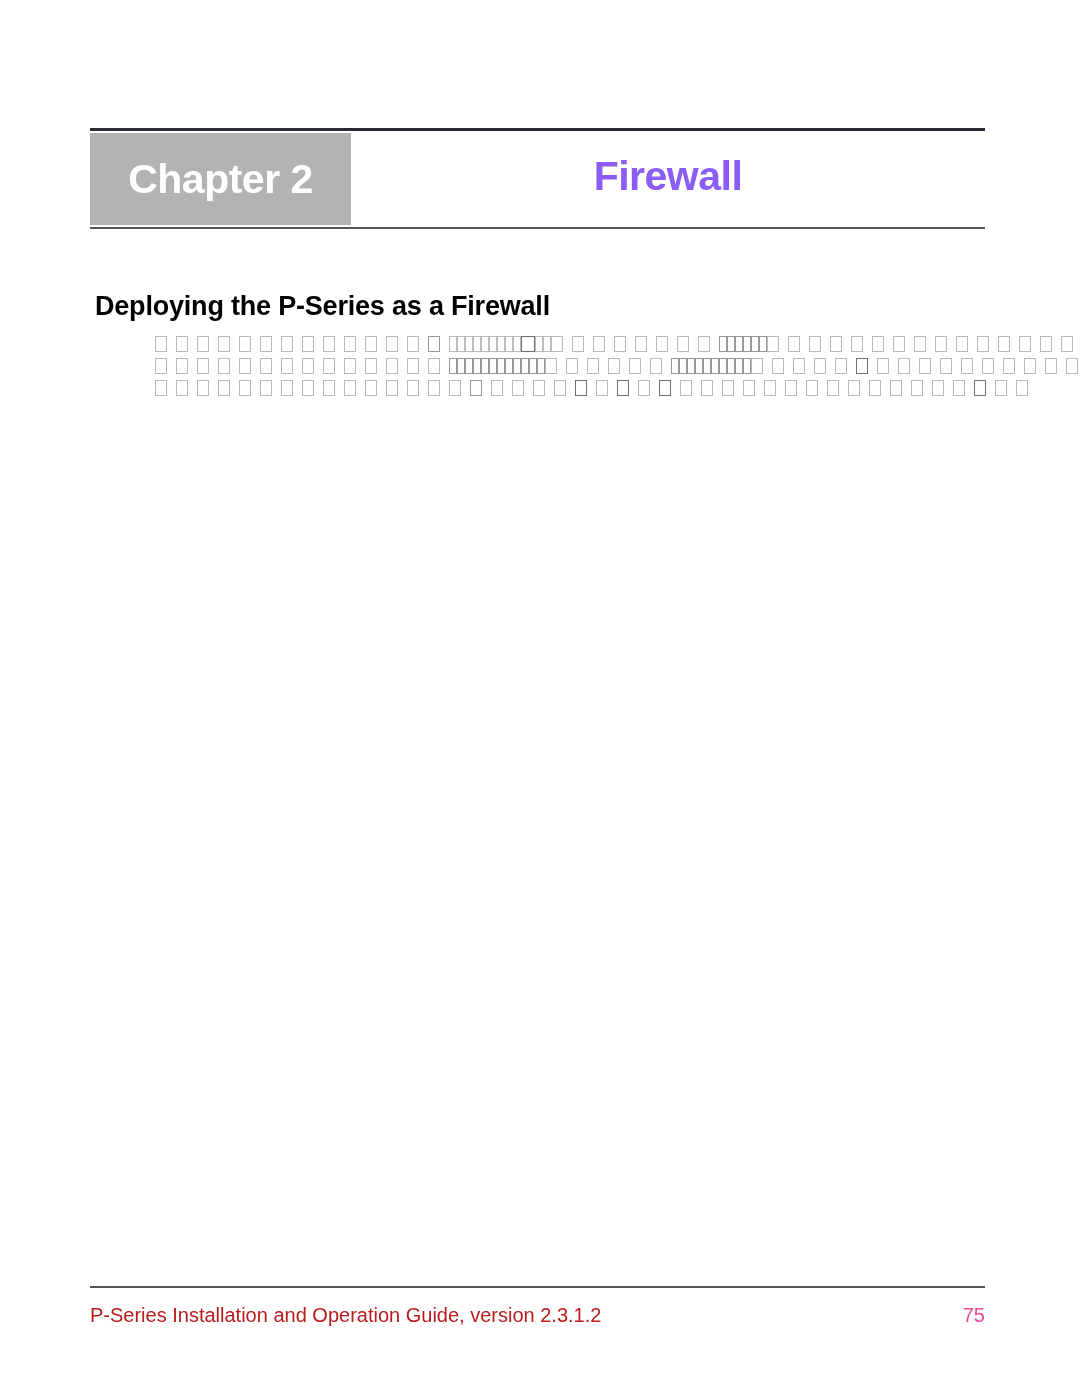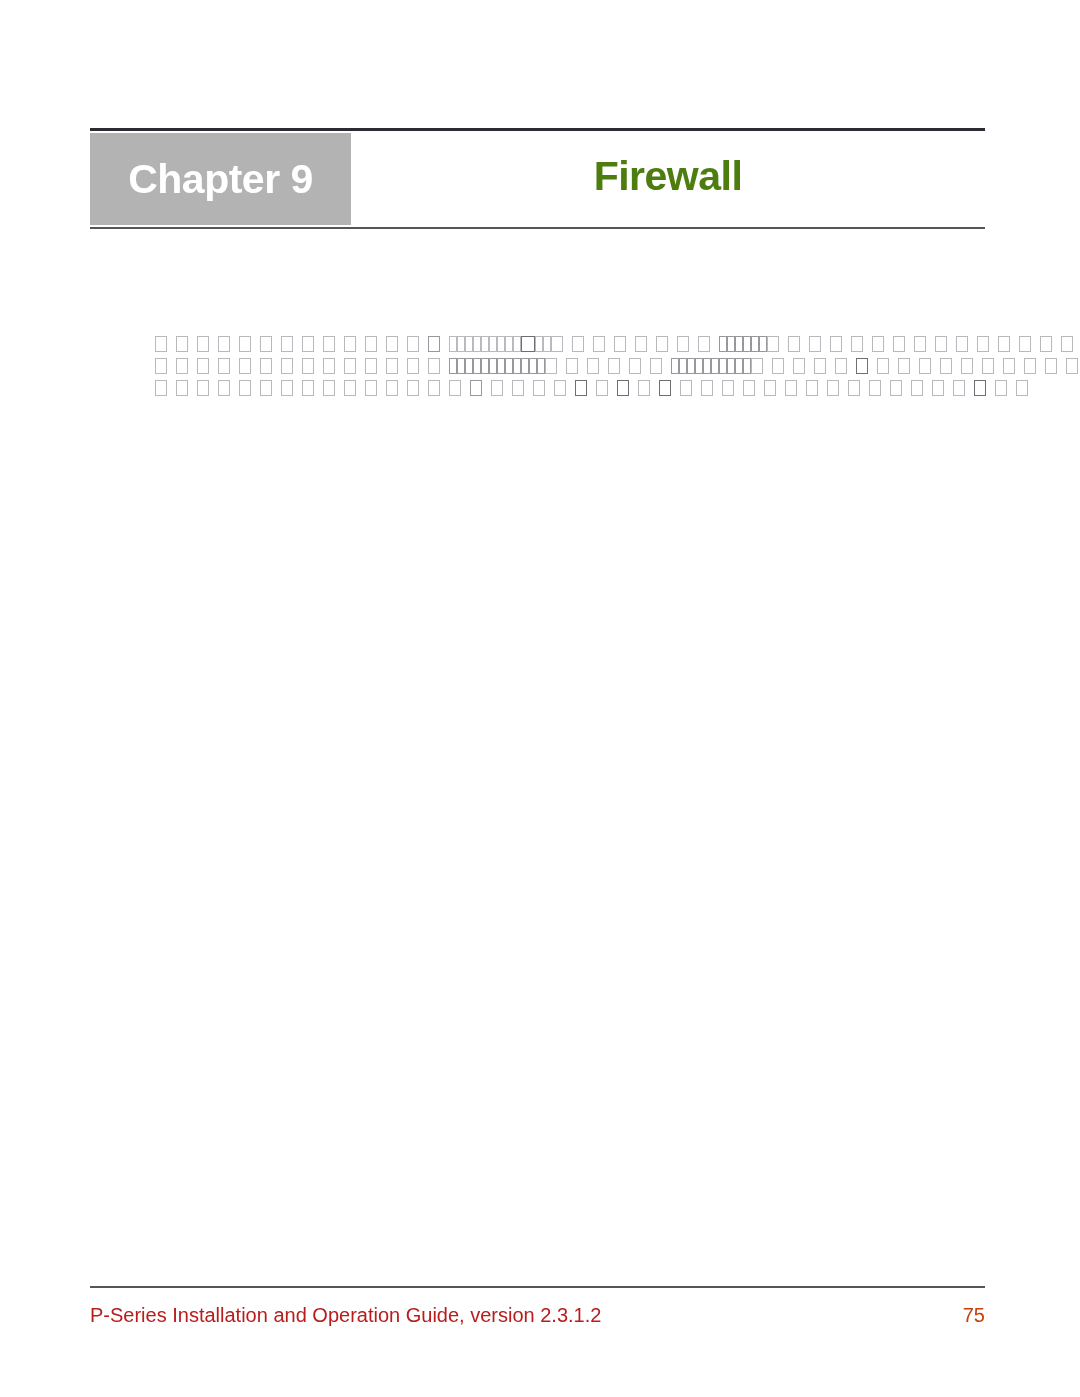--- a/index.html
+++ b/index.html
@@ -74,21 +74,21 @@
     left: 261px;
     top: 5px;
     width: 634px;
     height: 92px;
     display: flex;
     align-items: center;
     justify-content: center;
   }
 
   .chapter-title-text {
-    color: #4d7c0f;
+    color: #8b5cf6;
     font-size: 41px;
     font-weight: bold;
     letter-spacing: -0.5px;
     line-height: 1;
     white-space: nowrap;
     padding-bottom: 6px;
   }
 
   
   .section-heading {
@@ -165,43 +165,44 @@
     font-size: 20px;
     color: #b91c1c;
     white-space: nowrap;
   }
 
   .footer-page-number {
     position: absolute;
     right: 0;
     top: 18px;
     font-size: 20px;
-    color: #c2410c;
+    color: #ec4899;
     white-space: nowrap;
   }
 </style>
 </head>
 <body>
 
 <div class="page">
 
   <div class="chapter-header">
     <div class="rule-top"></div>
 
     <div class="chapter-badge">
-      <span class="chapter-badge-label">Chapter 9</span>
+      <span class="chapter-badge-label">Chapter 2</span>
     </div>
 
     <div class="chapter-title">
       <span class="chapter-title-text">Firewall</span>
     </div>
 
     <div class="rule-under-header"></div>
   </div>
 
+  <h2 class="section-heading">Deploying the P-Series as a Firewall</h2>
 
   <div class="body-paragraph" id="body-paragraph">
       <div class="tofu-line"><span class="tofu"></span><span class="tofu"></span><span class="tofu"></span><span class="tofu"></span><span class="tofu"></span><span class="tofu"></span><span class="tofu"></span><span class="tofu"></span><span class="tofu"></span><span class="tofu"></span><span class="tofu"></span><span class="tofu"></span><span class="tofu"></span><span class="tofu mid"></span><span class="tofu tight narrow"></span><span class="tofu tight narrow"></span><span class="tofu tight narrow"></span><span class="tofu tight narrow"></span><span class="tofu tight narrow"></span><span class="tofu tight narrow"></span><span class="tofu tight narrow"></span><span class="tofu tight narrow"></span><span class="tofu tight narrow"></span><span class="tofu dark tight wide"></span><span class="tofu tight narrow"></span><span class="tofu tight narrow"></span><span class="tofu"></span><span class="tofu"></span><span class="tofu"></span><span class="tofu"></span><span class="tofu"></span><span class="tofu"></span><span class="tofu"></span><span class="tofu"></span><span class="tofu mid tight narrow"></span><span class="tofu mid tight narrow"></span><span class="tofu mid tight narrow"></span><span class="tofu mid tight narrow"></span><span class="tofu mid tight narrow"></span><span class="tofu mid tight narrow"></span><span class="tofu"></span><span class="tofu"></span><span class="tofu"></span><span class="tofu"></span><span class="tofu"></span><span class="tofu"></span><span class="tofu"></span><span class="tofu"></span><span class="tofu"></span><span class="tofu"></span><span class="tofu"></span><span class="tofu"></span><span class="tofu"></span><span class="tofu"></span><span class="tofu"></span></div>
       <div class="tofu-line"><span class="tofu"></span><span class="tofu"></span><span class="tofu"></span><span class="tofu"></span><span class="tofu"></span><span class="tofu"></span><span class="tofu"></span><span class="tofu"></span><span class="tofu"></span><span class="tofu"></span><span class="tofu"></span><span class="tofu"></span><span class="tofu"></span><span class="tofu"></span><span class="tofu mid tight narrow"></span><span class="tofu mid tight narrow"></span><span class="tofu mid tight narrow"></span><span class="tofu mid tight narrow"></span><span class="tofu mid tight narrow"></span><span class="tofu mid tight narrow"></span><span class="tofu mid tight narrow"></span><span class="tofu mid tight narrow"></span><span class="tofu mid tight narrow"></span><span class="tofu mid tight narrow"></span><span class="tofu mid tight narrow"></span><span class="tofu mid tight narrow"></span><span class="tofu"></span><span class="tofu"></span><span class="tofu"></span><span class="tofu"></span><span class="tofu"></span><span class="tofu"></span><span class="tofu mid tight narrow"></span><span class="tofu mid tight narrow"></span><span class="tofu mid tight narrow"></span><span class="tofu mid tight narrow"></span><span class="tofu mid tight narrow"></span><span class="tofu mid tight narrow"></span><span class="tofu mid tight narrow"></span><span class="tofu mid tight narrow"></span><span class="tofu mid tight narrow"></span><span class="tofu mid tight narrow"></span><span class="tofu"></span><span class="tofu"></span><span class="tofu"></span><span class="tofu"></span><span class="tofu"></span><span class="tofu dark"></span><span class="tofu"></span><span class="tofu"></span><span class="tofu"></span><span class="tofu"></span><span class="tofu"></span><span class="tofu"></span><span class="tofu"></span><span class="tofu"></span><span class="tofu"></span><span class="tofu"></span></div>
       <div class="tofu-line"><span class="tofu"></span><span class="tofu"></span><span class="tofu"></span><span class="tofu"></span><span class="tofu"></span><span class="tofu"></span><span class="tofu"></span><span class="tofu"></span><span class="tofu"></span><span class="tofu"></span><span class="tofu"></span><span class="tofu"></span><span class="tofu"></span><span class="tofu"></span><span class="tofu"></span><span class="tofu mid"></span><span class="tofu"></span><span class="tofu"></span><span class="tofu"></span><span class="tofu"></span><span class="tofu dark"></span><span class="tofu"></span><span class="tofu dark"></span><span class="tofu"></span><span class="tofu dark"></span><span class="tofu"></span><span class="tofu"></span><span class="tofu"></span><span class="tofu"></span><span class="tofu"></span><span class="tofu"></span><span class="tofu"></span><span class="tofu"></span><span class="tofu"></span><span class="tofu"></span><span class="tofu"></span><span class="tofu"></span><span class="tofu"></span><span class="tofu"></span><span class="tofu dark"></span><span class="tofu"></span><span class="tofu"></span></div>
     </div>
 
   <div class="footer">
     <div class="rule-footer"></div>
     <span class="footer-text">P-Series Installation and Operation Guide, version 2.3.1.2</span>

